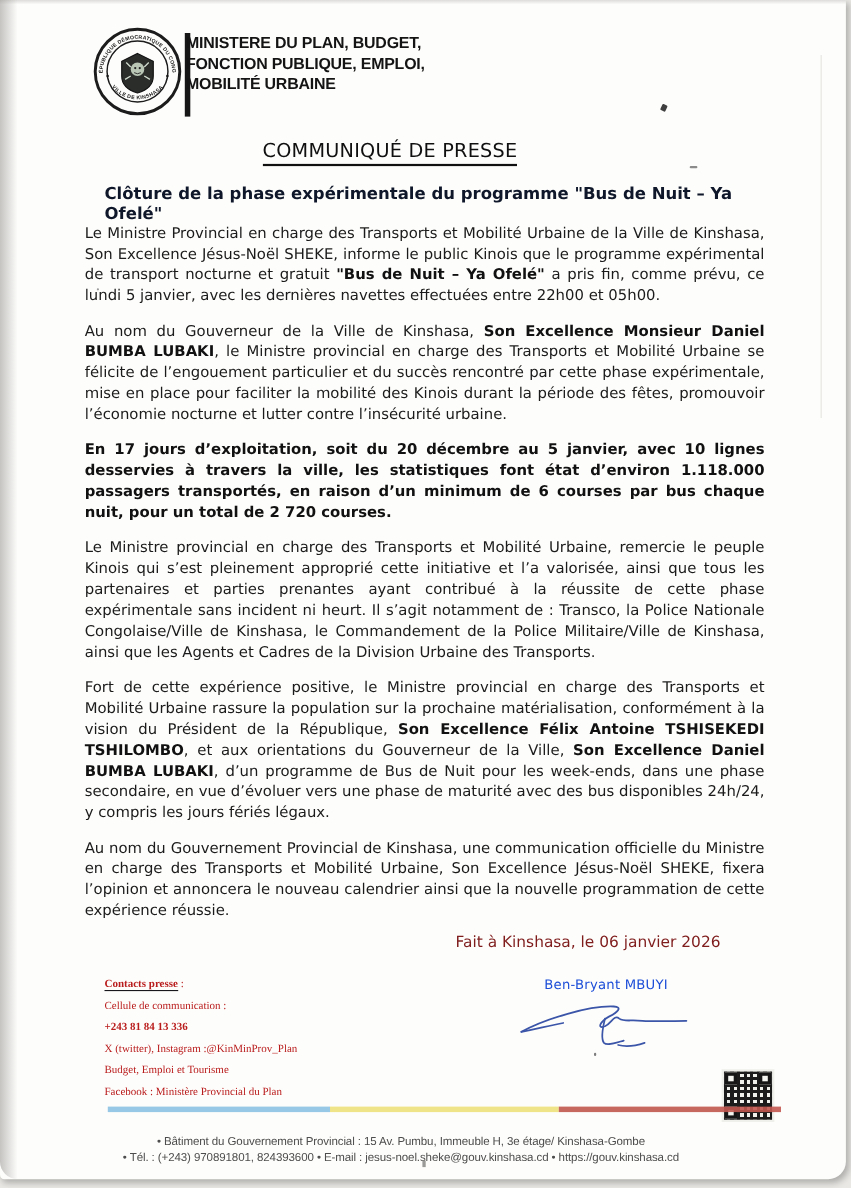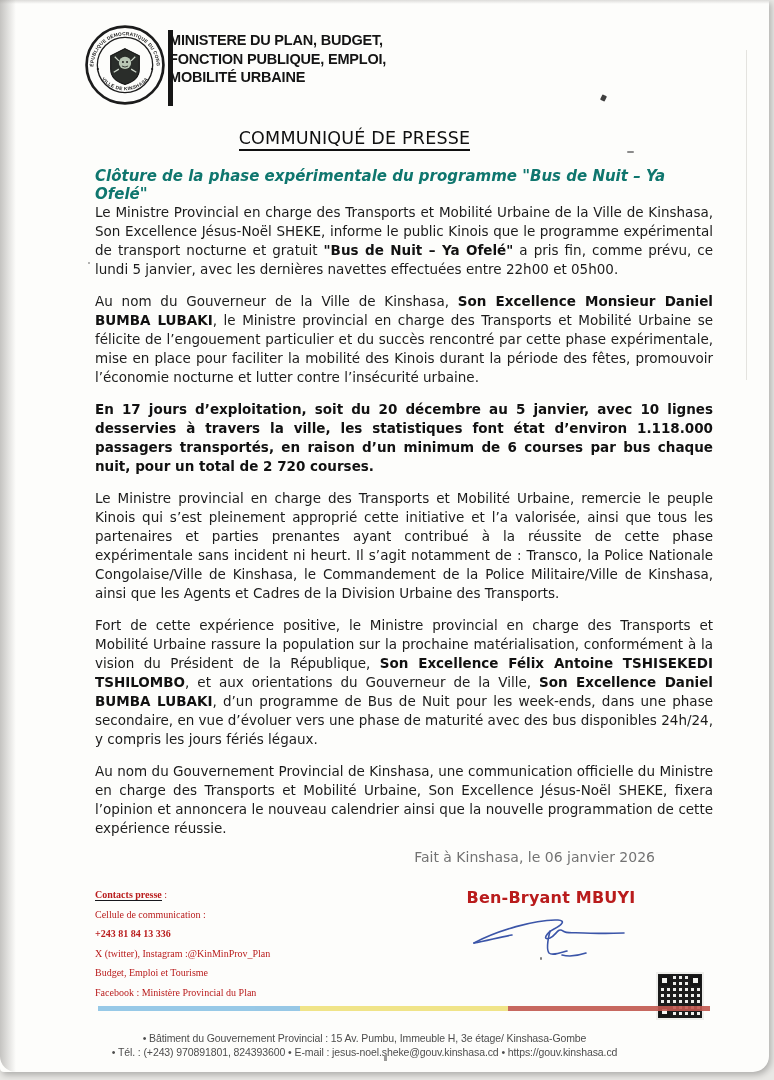--- a/index.html
+++ b/index.html
@@ -32,40 +32,40 @@
   }
 
   .title-wrap { position:absolute; left:0; right:60px; top:128px; text-align:center; }
   .title {
     display:inline-block; font-weight:normal; font-size:17.5px; color:#101010;
     border-bottom:2.5px solid #101010; padding-bottom:1px; letter-spacing:.2px;
   }
 
   .subtitle {
     position:absolute; left:95px; top:167px; width:620px;
-    font-weight:bold; font-size:15px; color:#0f766e;font-style:italic;
+    font-weight:bold; font-size:15px; color:#0f172a;
   }
 
-  .bodytext { position:absolute; left:95px; top:203px; width:618px;
+  .bodytext { position:absolute; left:77px; top:203px; width:618px;
     font-size:13.5px; line-height:19px; color:#1b1b1b; text-align:justify; }
   .bodytext p { margin:0 0 13px 0; }
   .bodytext b { color:#111; }
 
-  .dateline { position:absolute; right:114px; top:849px; font-size:14px; color:#737373; }
+  .dateline { position:absolute; right:114px; top:849px; font-size:14px; color:#7f1d1d; }
 
   .contacts {
     position:absolute; left:95px; top:886px; width:310px;
     font-family:"Liberation Serif", serif; font-size:10px; line-height:17px; color:#b91c1c;
   }
   .contacts .c-title { font-weight:bold; border-bottom:1.5px solid #17171c; }
   .contacts .lines div { margin-top:2.5px; }
   .contacts .lines div.bold-line { font-weight:bold; }
 
   .sigblock { position:absolute; left:436px; top:888px; width:230px; text-align:center; }
-  .signame { font-weight:bold; font-size:16px; color:#b91c1c; letter-spacing:.2px; }
+  .signame { font-weight:normal; font-size:12px; color:#1d4ed8; letter-spacing:.2px; }
   .sigscribble { margin-top:4px; }
 
   .qr {
     position:absolute; left:658px; top:974px; width:44px; height:44px;
     background:
       repeating-linear-gradient(90deg,#1c1c1c 0 3px, transparent 3px 6px),
       repeating-linear-gradient(0deg,#1c1c1c 0 3px, #efefec 3px 6px);
     outline:2px solid #efefec;
   }
   .qr i { position:absolute; width:11px; height:11px; border:3px solid #161616; background:#f4f4f1; }

